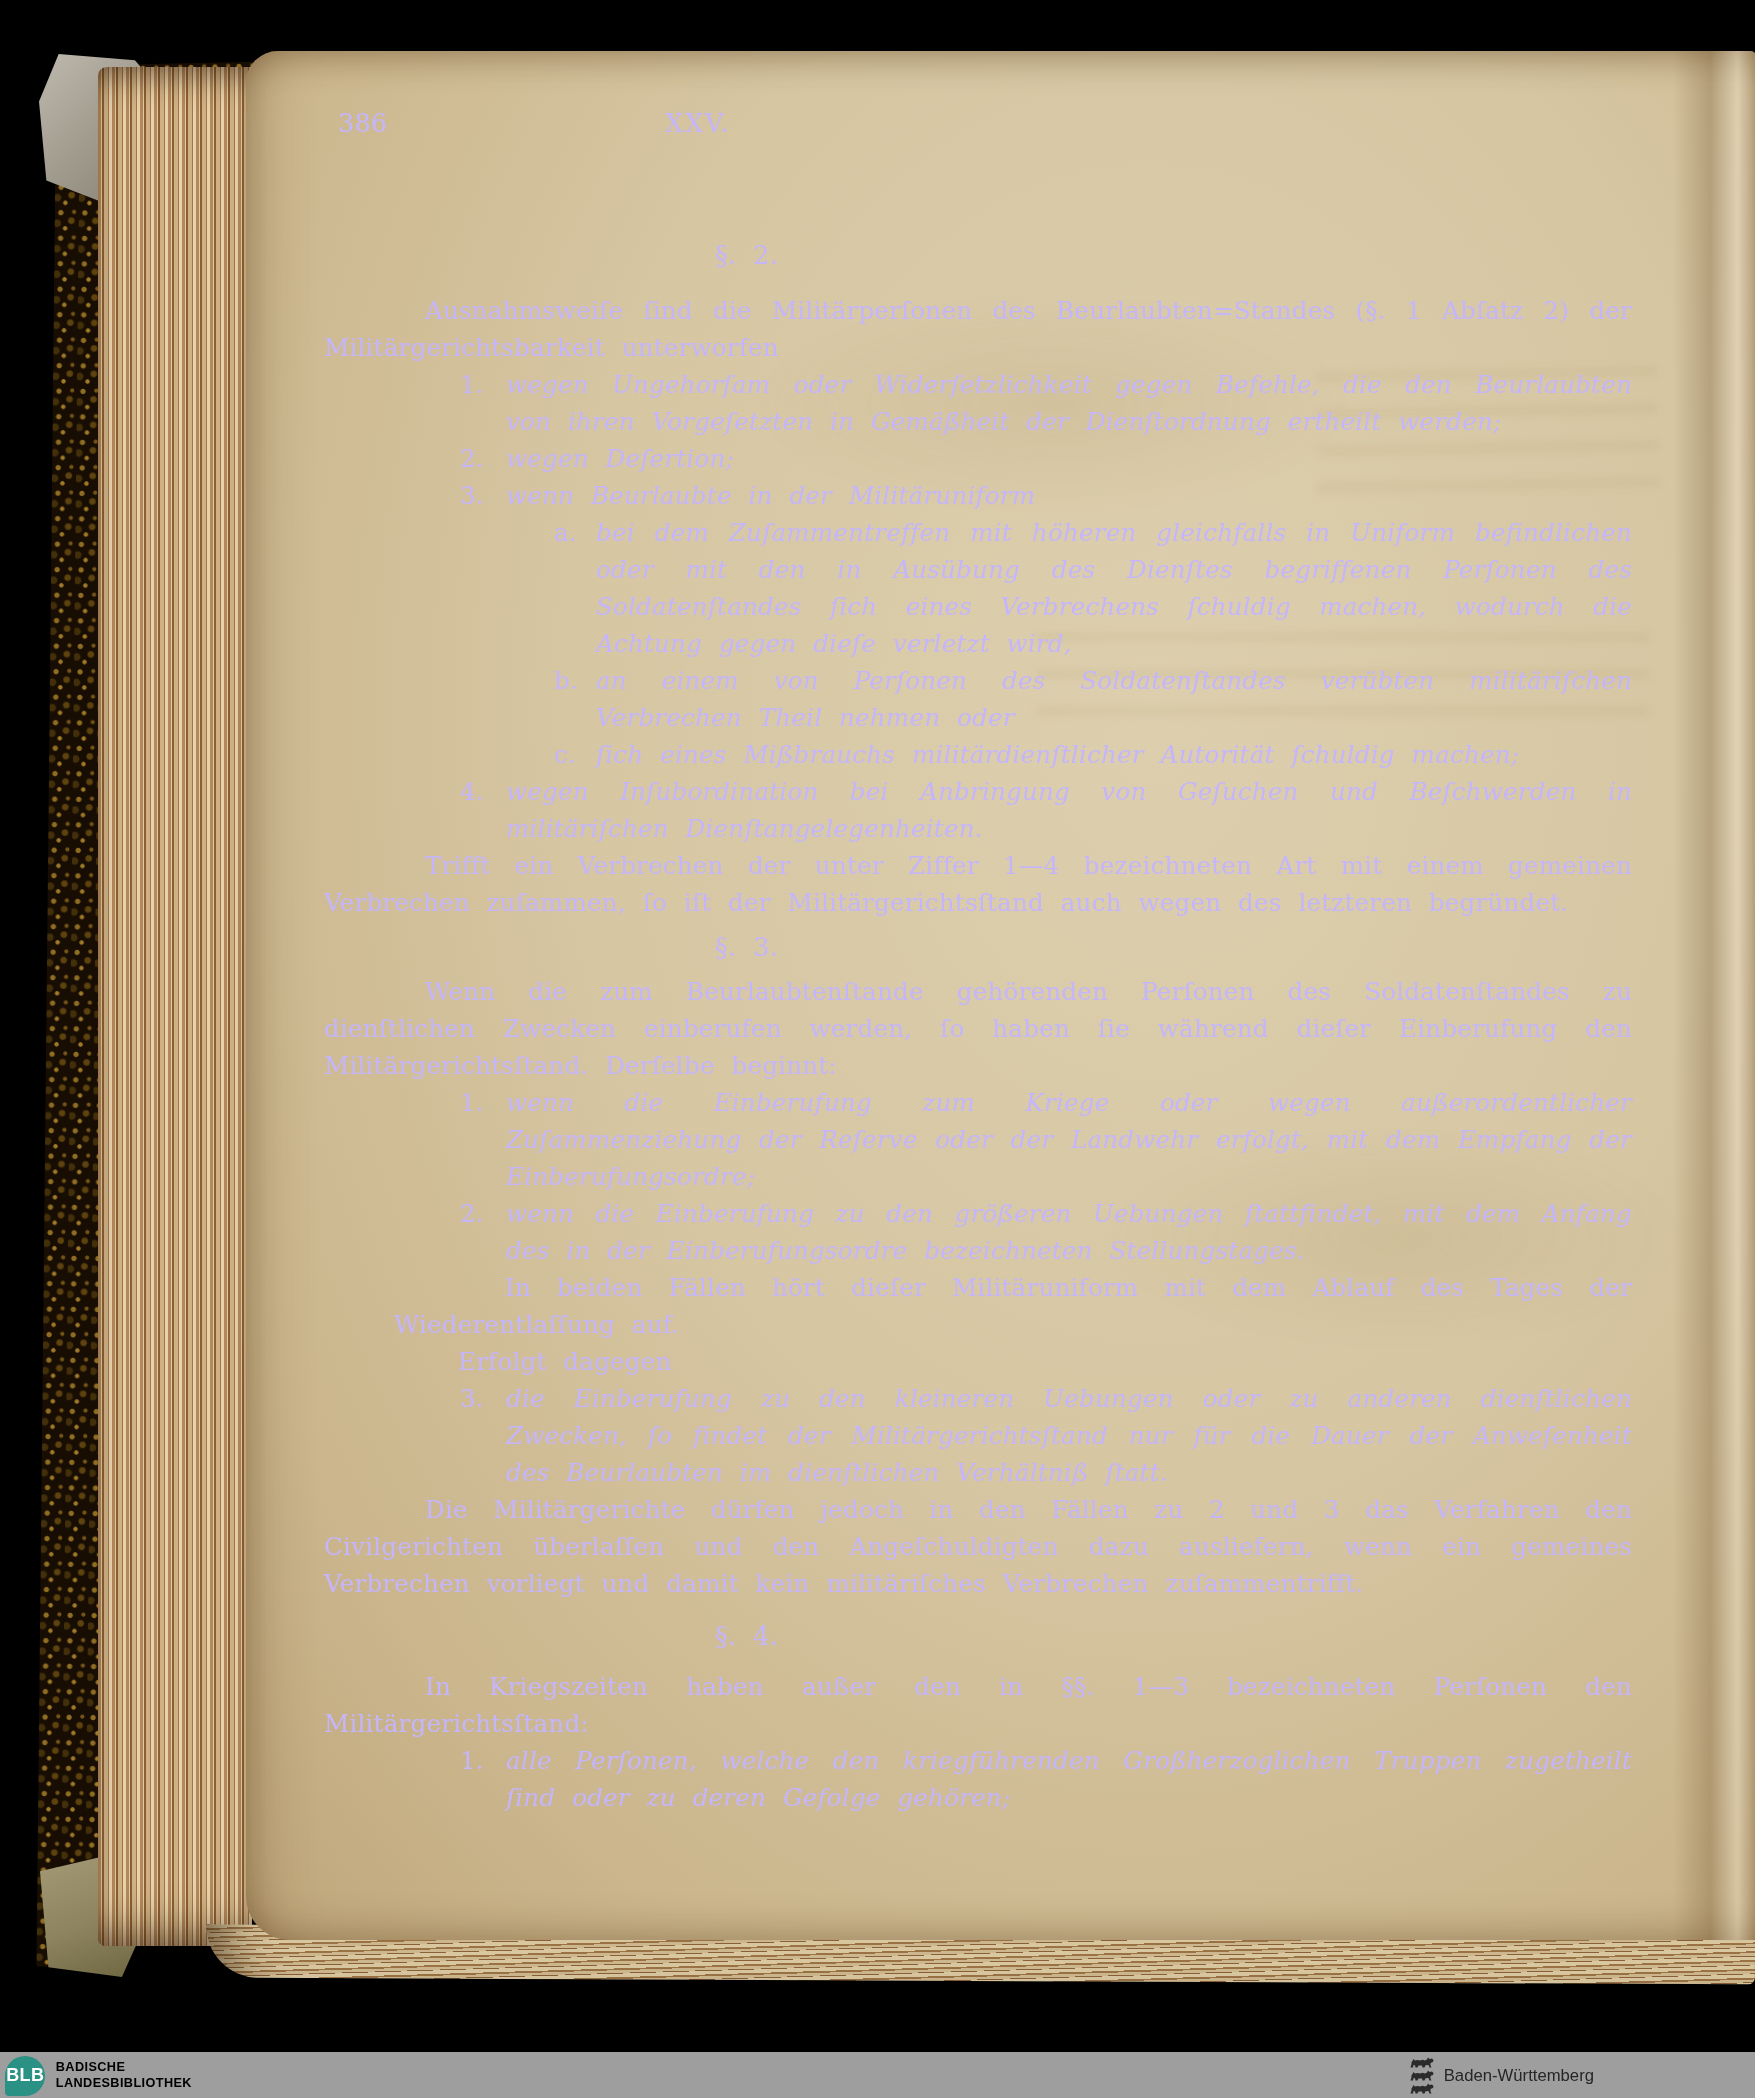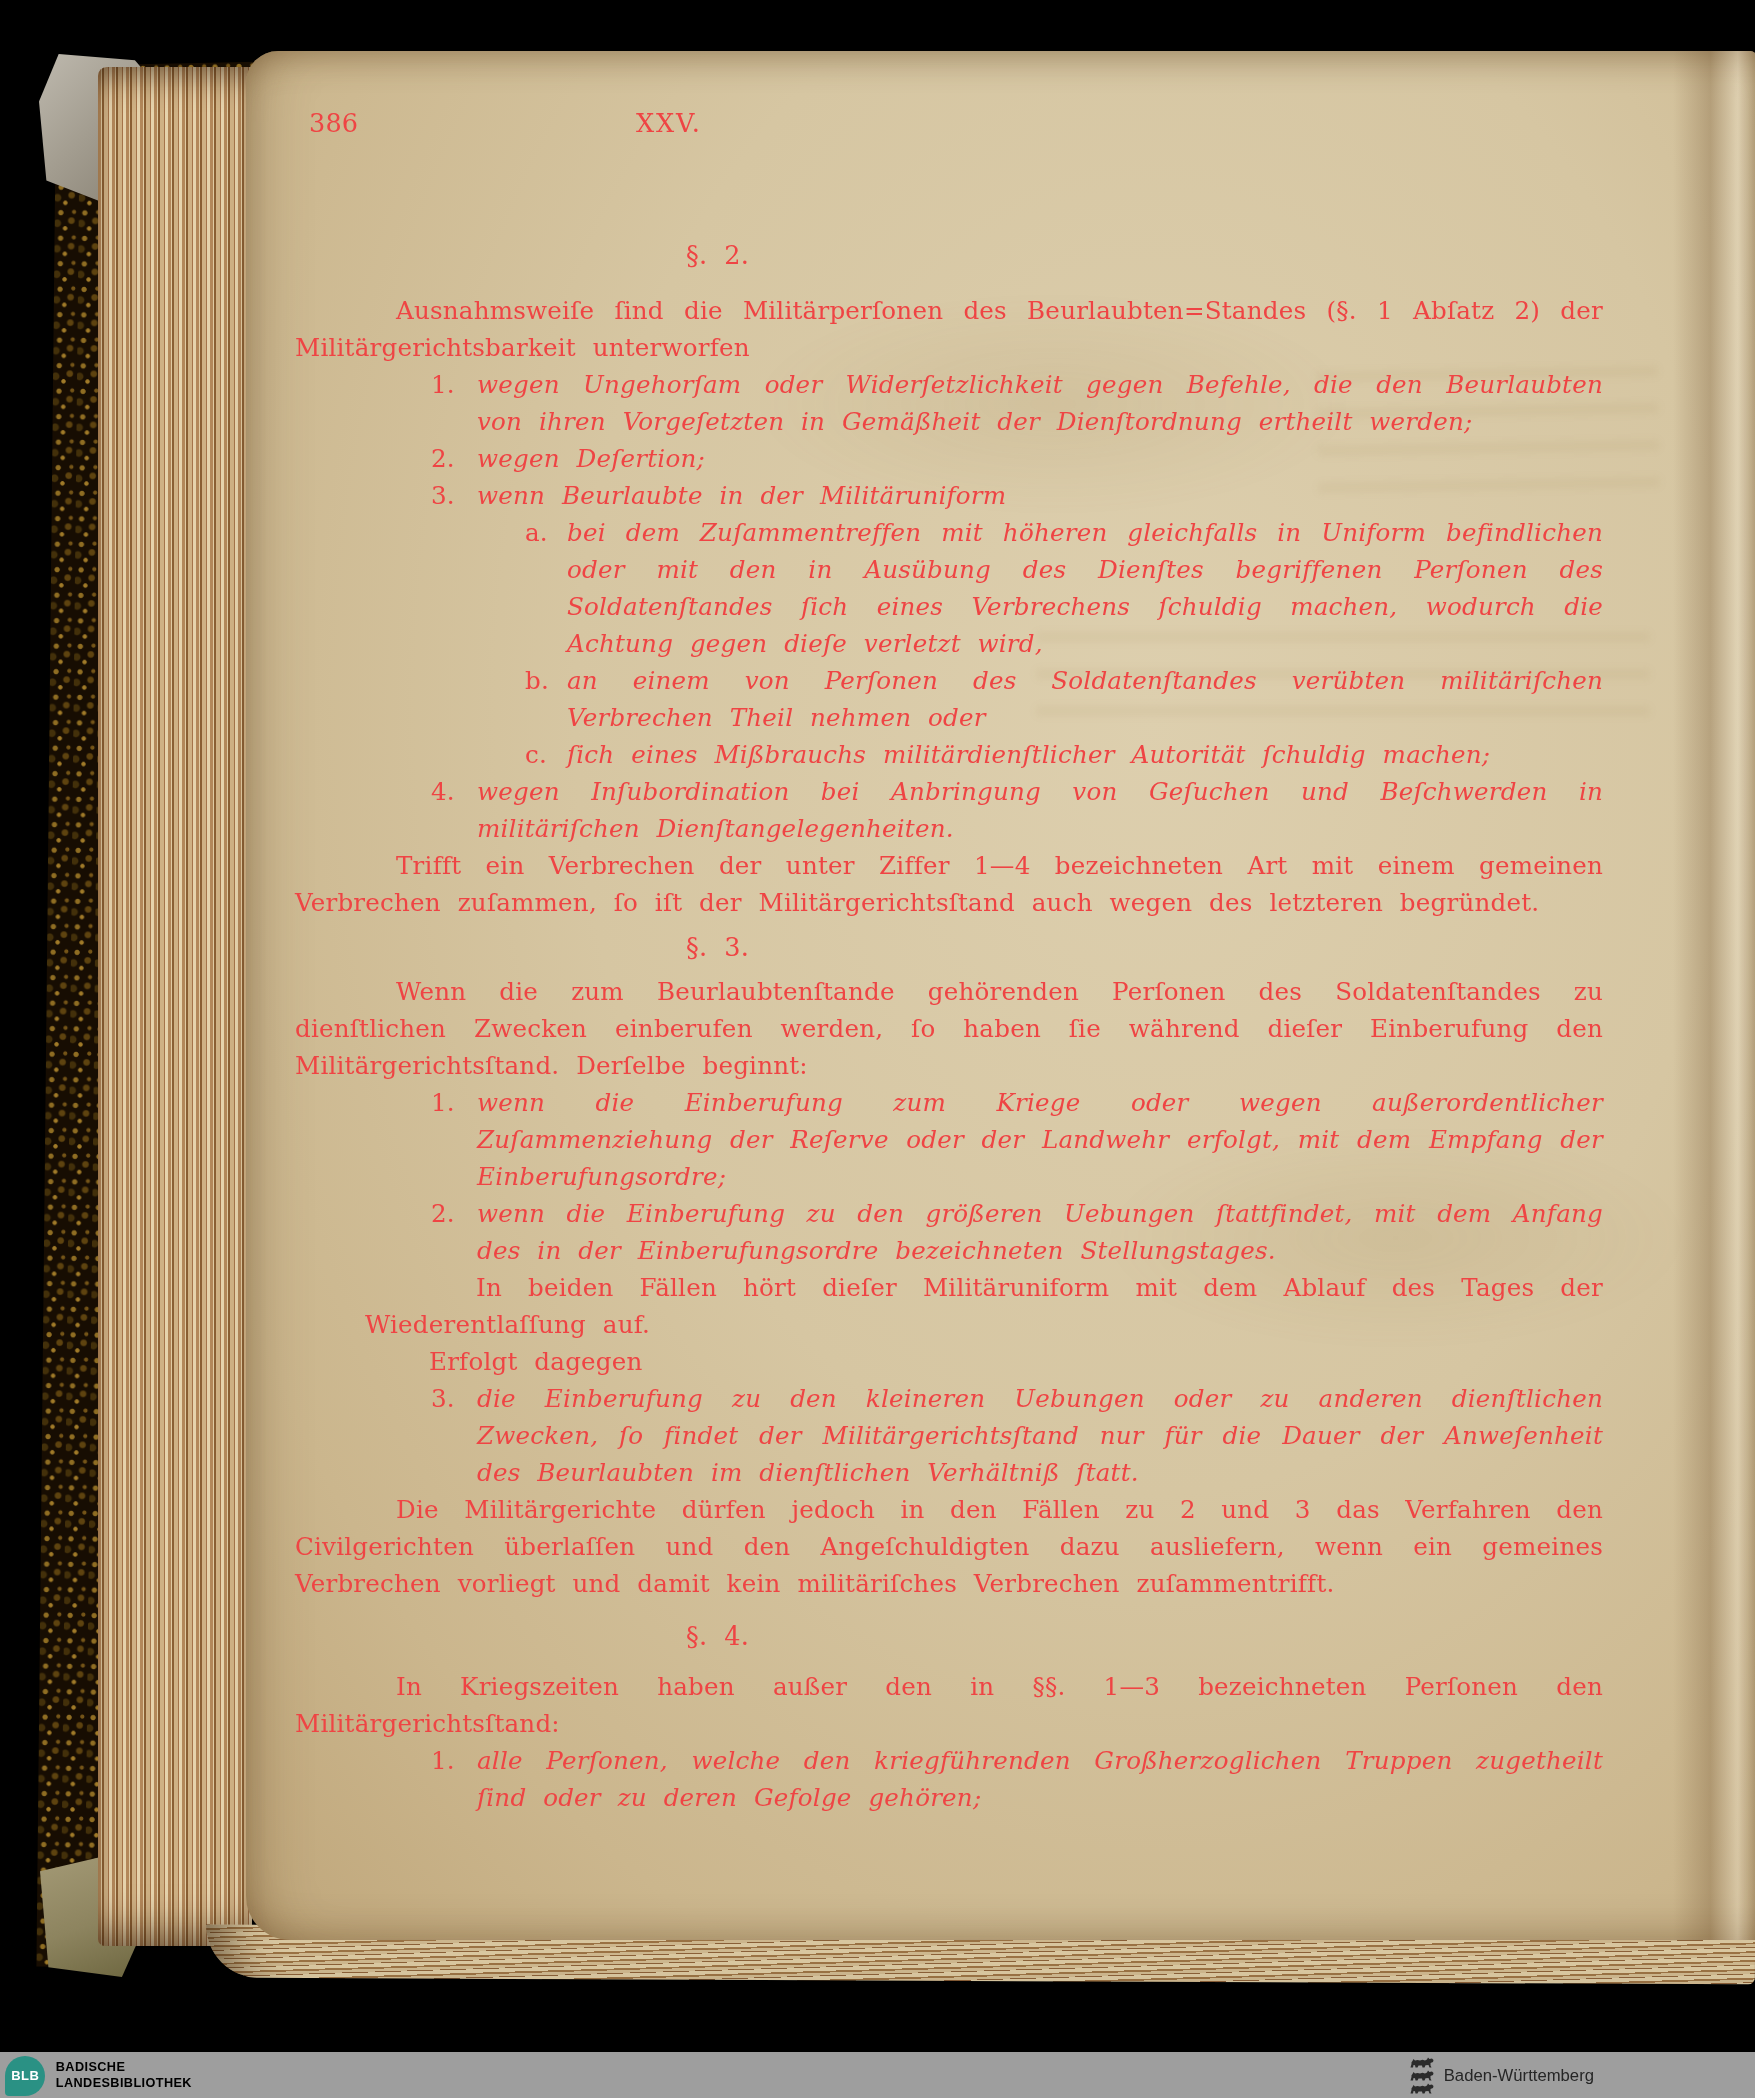--- a/index.html
+++ b/index.html
@@ -68,22 +68,22 @@
     border-radius:0 5.3px 0 0;
   }
 
   
   .smudge { position:absolute; filter:blur(4.4px); opacity:.55; pointer-events:none; }
   .smudge.blob  { background:radial-gradient(ellipse, rgba(125,95,40,.17), rgba(0,0,0,0) 70%); }
   .smudge.lines { background:repeating-linear-gradient(180deg, rgba(130,100,45,.13) 0 10.5px, rgba(0,0,0,0) 10.5px 37px); }
 
   
   .text-column {
-    position:absolute; left:295px; top:105px; width:1308px;
-    color:#ef4444;
+    position:absolute; left:324px; top:105px; width:1308px;
+    color:#c4b5fd;
     font-size:24.6px; line-height:37px;
     word-spacing:8.8px; letter-spacing:0.2px;
   }
   .page-header { position:relative; height:37px; font-size:25.5px; }
   .page-number    { position:absolute; left:14px; top:0; }
   .chapter-number { position:absolute; left:341px; top:0; letter-spacing:1.8px; }
 
   .sec-heading { margin:0; padding-left:391px; font-size:25.5px; font-weight:normal; line-height:37px; }
   .sec-heading.s2 { margin-top:95px; margin-bottom:17.6px; }
   .sec-heading.s3 { margin-top:8.8px;  margin-bottom:7px;  }
@@ -100,21 +100,21 @@
 
   .hang-note    { margin:0; margin-left:70px; text-indent:111px; text-align:justify; }
   .interjection { margin:0; margin-left:134px; }
 
   
   .footer-bar { position:absolute; left:0; bottom:0; width:1756px; height:47px; background:#9e9e9e; }
   .footer-left { position:absolute; left:5.3px; top:3.5px; display:flex; align-items:center; gap:10.5px; }
   .blb-logo {
     width:40px; height:40px; background:#2a9184;
     border-radius:50% 50% 50% 10%;
-    color:#fff; font-family:"Liberation Sans", sans-serif; font-weight:bold; font-size:13px;
+    color:#fff; font-family:"Liberation Sans", sans-serif; font-weight:bold; font-size:18px;
     display:flex; align-items:center; justify-content:center; letter-spacing:0.4px;
   }
   .library-name {
     font-family:"Liberation Sans", sans-serif; font-weight:bold;
     font-size:12.7px; line-height:1.2; color:#000000; letter-spacing:0.4px;
   }
   .footer-right { position:absolute; right:162px; top:0; height:47px; display:flex; align-items:center; gap:8.8px;justify-content:center; }
   .state-name { font-family:"Liberation Sans", sans-serif; font-size:16.7px; color:#262626; }
   .lions svg { display:block; }
 </style>

